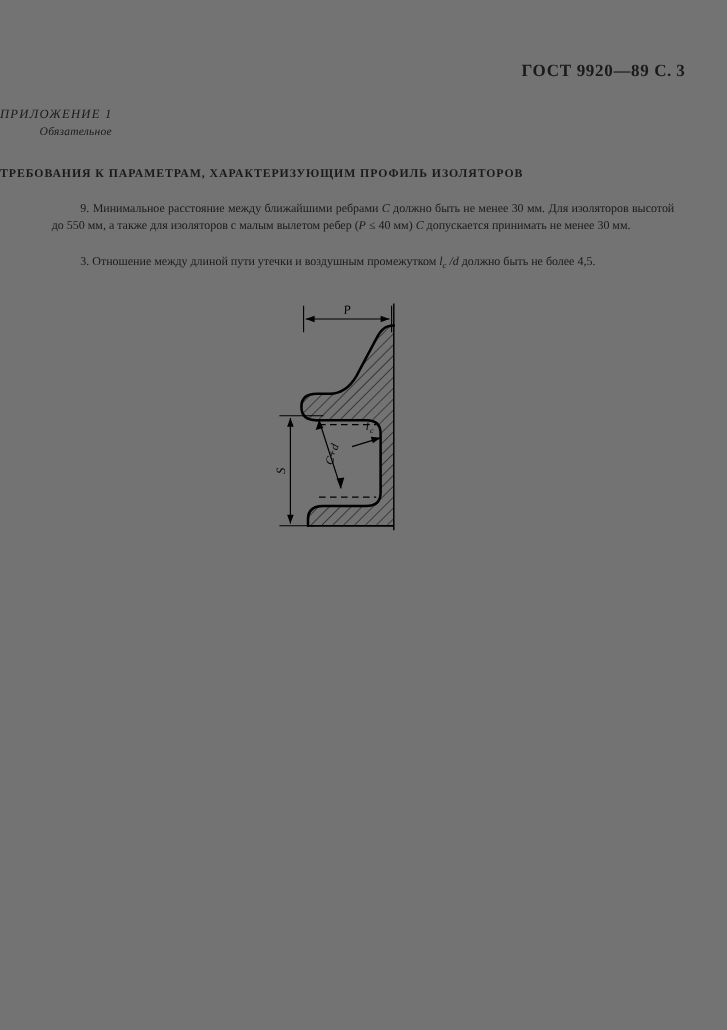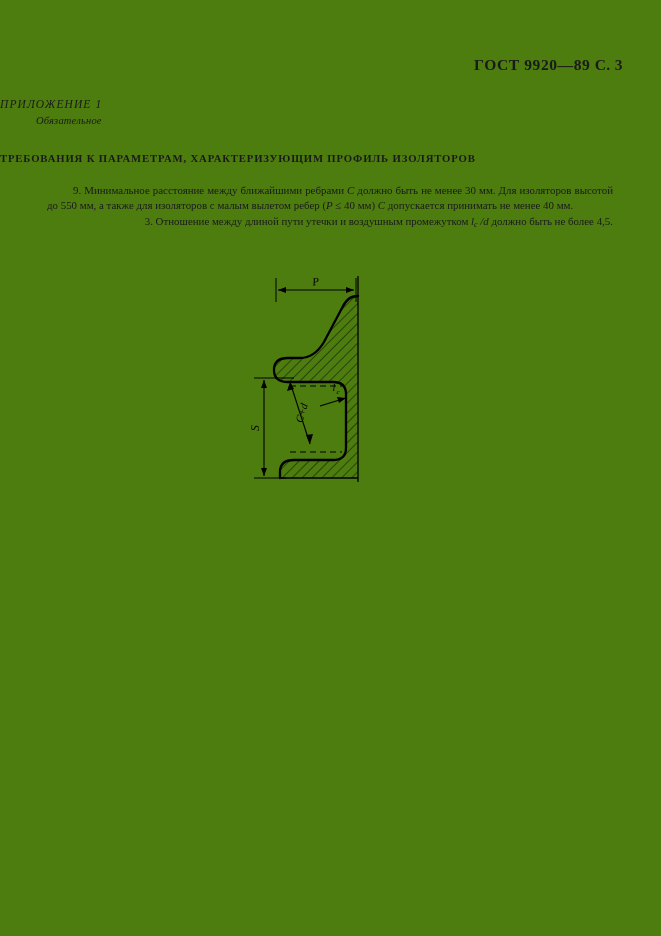--- a/index.html
+++ b/index.html
@@ -12,21 +12,21 @@
     height: 936px;
     position: relative;
     font-family: "Liberation Serif", "DejaVu Serif", serif;
     color: #1a1a1a;
     overflow: hidden;
   }
 
   .page {
     position: absolute;
     inset: 0;
-    background: #4d7c0f;
+    background: #737373;
   }
 
   
   .header-line {
     position: absolute;
     top: 56px;
     left: 0;
     right: 38px;
     text-align: right;
     font-weight: bold;
@@ -77,21 +77,21 @@
     font-size: 10.9px;
     line-height: 1.38;
     text-align: justify;
   }
   .para {
     margin: 0 0 0.5px 0;
     text-indent: 26px;
     text-align: justify;
     text-justify: inter-word;
   }
-  .para.short { text-align: right; }
+  .para.short { text-align: left; margin-top: 18px; }
   .it { font-style: italic; }
   .sub {
     font-size: 0.72em;
     vertical-align: -0.28em;
     font-style: italic;
   }
 
   
   .figure {
     position: absolute;
@@ -113,21 +113,21 @@
 
   <div class="appendix-block">
     <div class="appendix-title">ПРИЛОЖЕНИЕ 1</div>
     <div class="appendix-sub">Обязательное</div>
   </div>
 
   <div class="doc-title">ТРЕБОВАНИЯ К ПАРАМЕТРАМ, ХАРАКТЕРИЗУЮЩИМ ПРОФИЛЬ ИЗОЛЯТОРОВ</div>
 
   <div class="body-text">
 
-    <p class="para"><span>9.  Минимальное расстояние между ближайшими ребрами </span><span class="it">C</span><span> должно быть не менее 30 мм. Для изоляторов высотой до 550 мм, а также для изоляторов с малым вылетом ребер (</span><span class="it">P</span><span> ≤ 40 мм) </span><span class="it">C</span><span> допускается принимать не менее 40 мм.</span></p>
+    <p class="para"><span>9.  Минимальное расстояние между ближайшими ребрами </span><span class="it">C</span><span> должно быть не менее 30 мм. Для изоляторов высотой до 550 мм, а также для изоляторов с малым вылетом ребер (</span><span class="it">P</span><span> ≤ 40 мм) </span><span class="it">C</span><span> допускается принимать не менее 30 мм.</span></p>
 
 
     <p class="para short"><span>3.  Отношение между длиной пути утечки и воздушным промежутком </span><span class="it">l</span><span class="sub">c</span><span class="it"> /d</span><span> должно быть не более 4,5.</span></p>
 
   </div>
 
   <div class="figure">
     <svg width="148" height="212" viewBox="0 0 148 212" xmlns="http://www.w3.org/2000/svg">
       <defs>
         <pattern id="hatch" width="7" height="7" patternTransform="rotate(45)" patternUnits="userSpaceOnUse">

